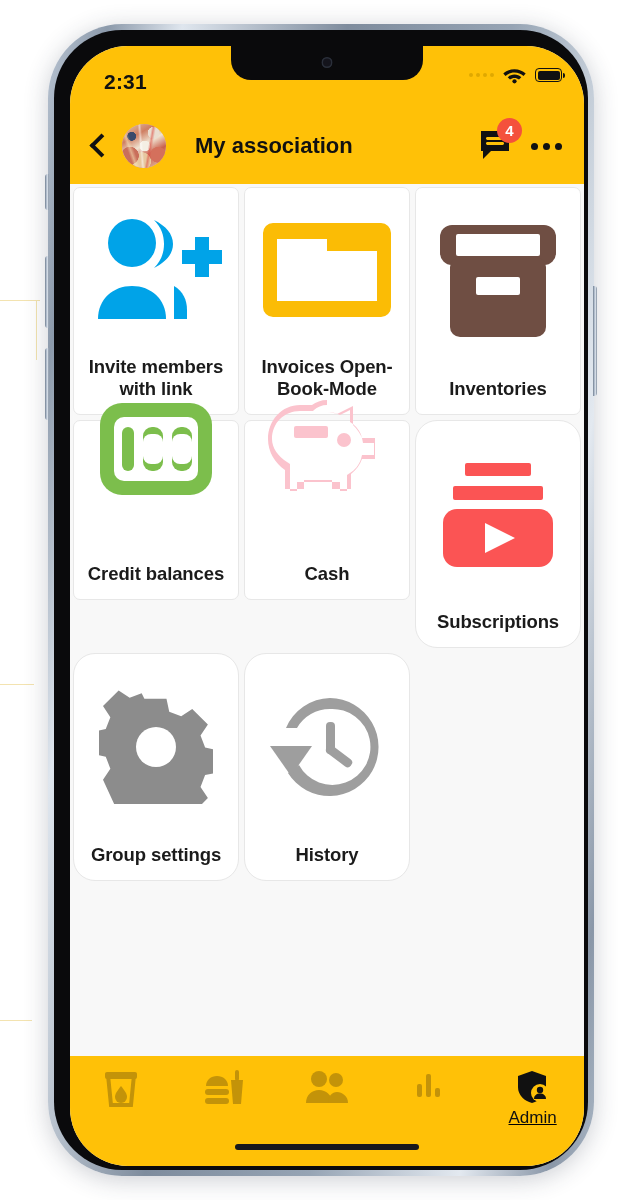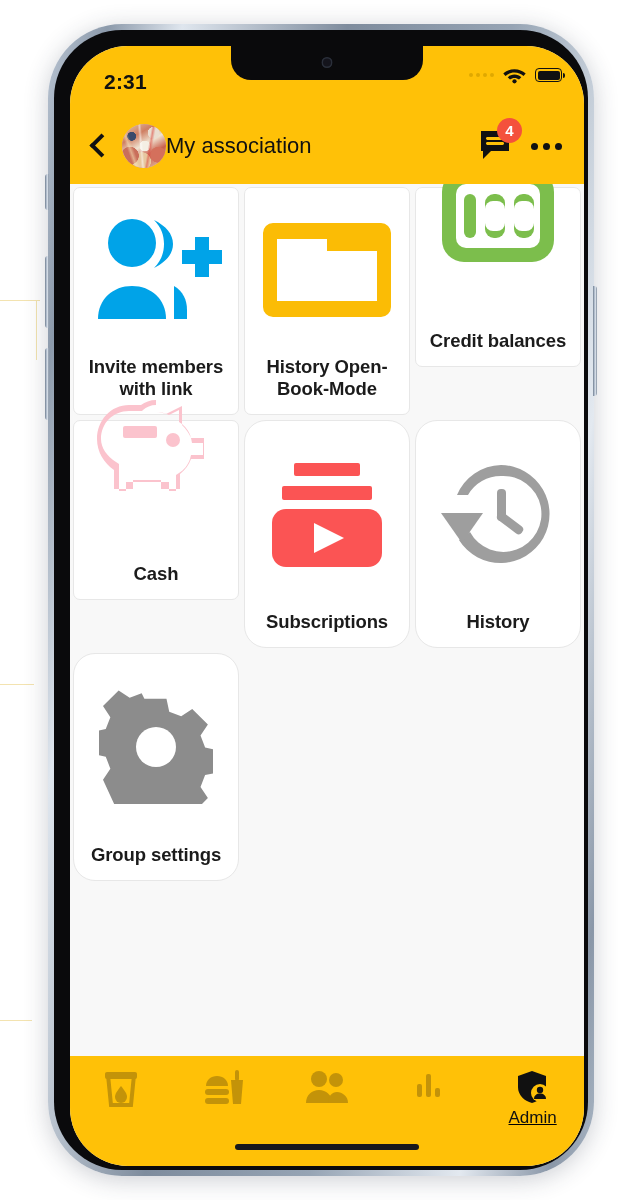--- a/index.html
+++ b/index.html
@@ -184,23 +184,23 @@
   .avatar .ph2 {
     position: absolute;
     inset: 0;
     background:
       linear-gradient(85deg, transparent 40%, rgba(255,255,255,.5) 44%, transparent 48%),
       linear-gradient(100deg, transparent 58%, rgba(220,70,60,.55) 62%, transparent 67%),
       linear-gradient(70deg, transparent 20%, rgba(250,235,190,.5) 25%, transparent 31%);
   }
   .appbar-title {
     font-size: 22px;
-    font-weight: normal;
+    font-weight: bold;
     color: #111;
-    margin-left: 0;
+    margin-left: 29px;
     flex: 1 1 auto;
     white-space: nowrap;
     overflow: hidden;
   }
   .chat-wrap {
     position: relative;
     width: 34px; height: 34px;
     flex: 0 0 auto;
     cursor: pointer;
     margin-right: 16px;
@@ -391,23 +391,34 @@
             <div class="tile-label">Invite members with link</div>
           </div>
 
           <div class="tile r1">
             <div class="tile-icon">
               <svg width="132" height="112" viewBox="0 0 132 112">
                 <path d="M12 10h108a10 10 0 0 1 10 10v74a10 10 0 0 1-10 10H12A10 10 0 0 1 2 94V20A10 10 0 0 1 12 10z
                          M16 26v62h100V38H66V26z" fill="#FBBC05"></path>
               </svg>
             </div>
-            <div class="tile-label">History Open-Book-Mode</div>
-          </div>
-
+            <div class="tile-label">Invoices Open-Book-Mode</div>
+          </div>
+
+          <div class="tile r1">
+            <div class="tile-icon">
+              <svg width="124" height="120" viewBox="0 0 124 120">
+                <rect x="4" y="4" width="116" height="40" rx="12" fill="#6F4E43"></rect>
+                <rect x="14" y="36" width="96" height="80" rx="10" fill="#6F4E43"></rect>
+                <rect x="20" y="13" width="84" height="22" rx="2" fill="#fff"></rect>
+                <rect x="40" y="56" width="44" height="18" rx="2" fill="#fff"></rect>
+              </svg>
+            </div>
+            <div class="tile-label">Inventories</div>
+          </div>
 
           <div class="tile r2">
             <div class="tile-icon">
               <svg width="118" height="98" viewBox="0 0 118 98">
                 <rect x="3" y="3" width="112" height="92" rx="22" fill="#7CBE4C"></rect>
                 <rect x="17" y="17" width="84" height="64" rx="10" fill="#fff"></rect>
                 <rect x="25" y="27" width="12" height="44" rx="6" fill="#7CBE4C"></rect>
                 <rect x="46" y="27" width="20" height="44" rx="9" fill="#7CBE4C"></rect>
                 <rect x="46" y="34" width="20" height="30" rx="8" fill="#fff"></rect>
                 <rect x="75" y="27" width="20" height="44" rx="9" fill="#7CBE4C"></rect>
@@ -439,38 +450,38 @@
                 <rect x="14" y="31" width="90" height="14" rx="2" fill="#FB5454"></rect>
                 <rect x="4" y="54" width="110" height="58" rx="14" fill="#FB5454"></rect>
                 <path d="M46 68l30 15-30 15z" fill="#fff"></path>
               </svg>
             </div>
             <div class="tile-label">Subscriptions</div>
           </div>
 
           <div class="tile r3">
             <div class="tile-icon">
+              <svg width="114" height="114" viewBox="0 0 114 114">
+                <path d="M45 3h24l3 14 13 5 12-8 17 17-8 12 5 13 14 3v24l-14 3-5 13 8 12-17 17-12-8-13 5-3 14H45l-3-14-13-5-12 8L0 91l8-12-5-13-14-3V39l14-3 5-13-8-12L17 -6l12 8 13-5z" transform="translate(4,6) scale(.92)" fill="#8C8C8C"></path>
+                <circle cx="57" cy="57" r="20" fill="#fff"></circle>
+              </svg>
+            </div>
+            <div class="tile-label">Group settings</div>
+          </div>
+
+          <div class="tile r3">
+            <div class="tile-icon">
               <svg width="118" height="114" viewBox="0 0 118 114">
                 <path d="M62 8a49 49 0 1 1-42 75l11-8a38 38 0 1 0 31-56 38 38 0 0 0-33 19H18A49 49 0 0 1 62 8z" fill="#9E9E9E"></path>
                 <path d="M2 56h42L23 86z" fill="#9E9E9E"></path>
                 <rect x="58" y="32" width="9" height="32" rx="4" fill="#9E9E9E"></rect>
                 <rect x="58" y="56" width="9" height="30" rx="4" fill="#9E9E9E" transform="rotate(-53 62 60)"></rect>
               </svg>
             </div>
             <div class="tile-label">History</div>
-          </div>
-
-          <div class="tile r3">
-            <div class="tile-icon">
-              <svg width="114" height="114" viewBox="0 0 114 114">
-                <path d="M45 3h24l3 14 13 5 12-8 17 17-8 12 5 13 14 3v24l-14 3-5 13 8 12-17 17-12-8-13 5-3 14H45l-3-14-13-5-12 8L0 91l8-12-5-13-14-3V39l14-3 5-13-8-12L17 -6l12 8 13-5z" transform="translate(4,6) scale(.92)" fill="#8C8C8C"></path>
-                <circle cx="57" cy="57" r="20" fill="#fff"></circle>
-              </svg>
-            </div>
-            <div class="tile-label">Group settings</div>
           </div>
 
         </div>
       </div>
 
       <div class="bottomnav">
 
         <div class="navitem">
           <svg width="34" height="38" viewBox="0 0 34 38">
             <path d="M4 5h26l-3 30H7z" fill="none" stroke="#C39309" stroke-width="4"></path>

